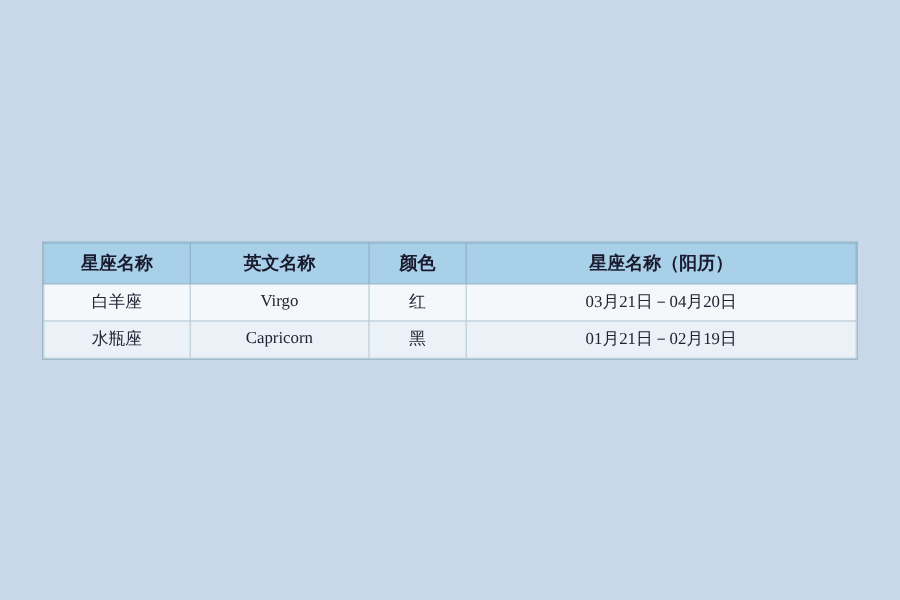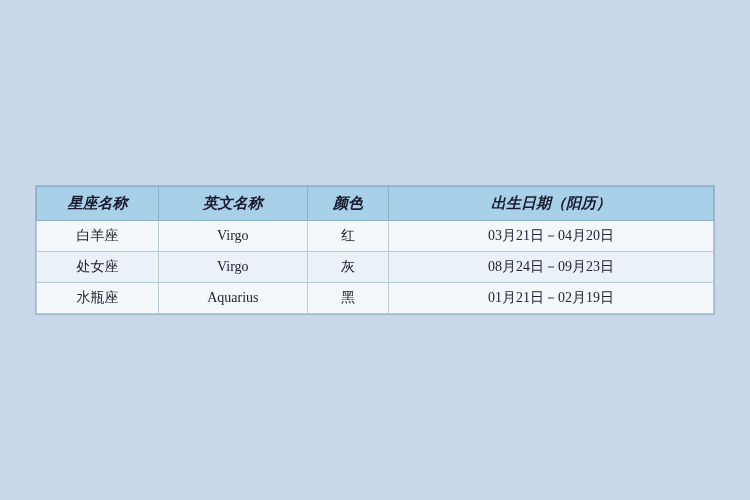--- a/index.html
+++ b/index.html
@@ -23,21 +23,20 @@
     }
     thead tr {
       background-color: #a8d0e8;
     }
     thead th {
       border: 1px solid #8ab0c8;
       padding: 7px 2px;
       font-size: 15px;
       font-weight: bold;
       color: #1a1a2e;
-      font-style: italic;
     }
     tbody tr {
       background-color: #f5f8fa;
     }
     tbody tr:nth-child(even) {
       background-color: #eaf2f8;
     }
     tbody td {
       border: 1px solid #b8ccd8;
       padding: 6px 0;
@@ -53,37 +52,31 @@
 </head>
 <body>
 
 <div class="table-container">
   <table>
     <thead>
       <tr>
         <th class="col-zh">星座名称</th>
         <th class="col-en">英文名称</th>
         <th class="col-color">颜色</th>
-        <th class="col-date">出生日期（阳历）</th>
+        <th class="col-date">星座名称（阳历）</th>
       </tr>
     </thead>
     <tbody id="table-body">
     <tr>
           <td>白羊座</td>
           <td>Virgo</td>
           <td>红</td>
           <td>03月21日－04月20日</td>
         </tr>
         <tr>
-          <td>处女座</td>
-          <td>Virgo</td>
-          <td>灰</td>
-          <td>08月24日－09月23日</td>
-        </tr>
-        <tr>
           <td>水瓶座</td>
-          <td>Aquarius</td>
+          <td>Capricorn</td>
           <td>黑</td>
           <td>01月21日－02月19日</td>
         </tr>
       </tbody>
   </table>
 </div>
 
 </body></html>

